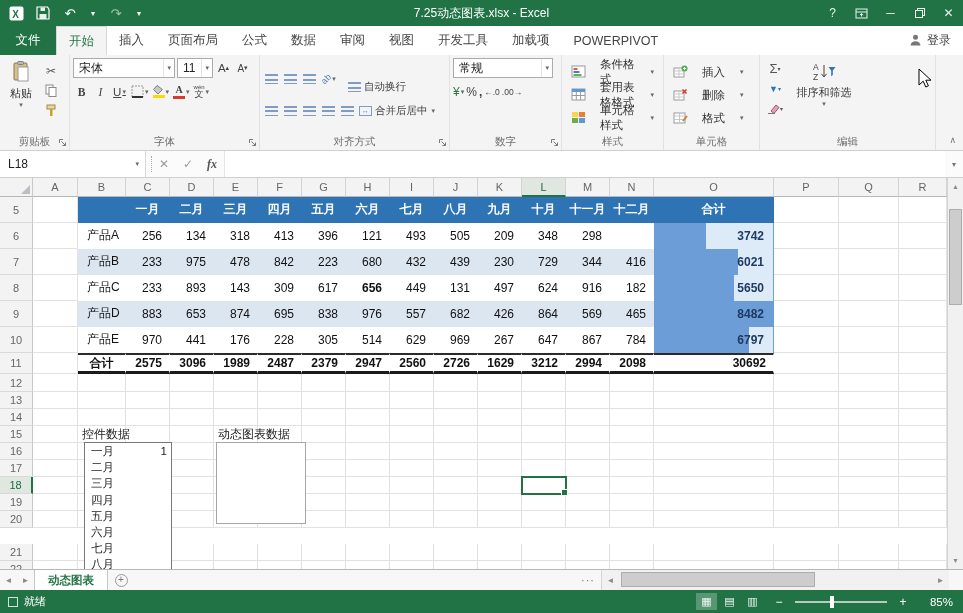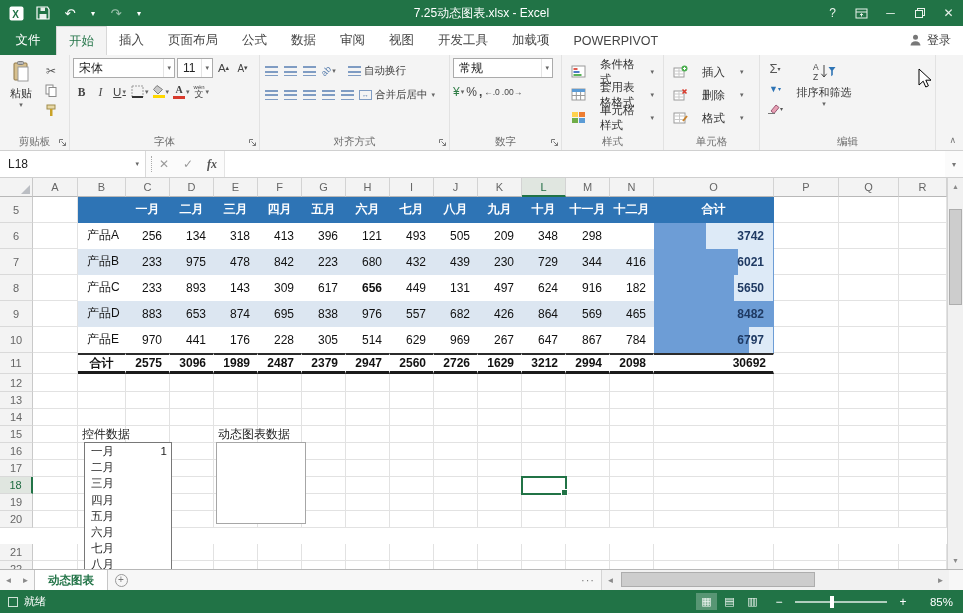--- a/index.html
+++ b/index.html
@@ -295,21 +295,21 @@
           <span class="ric">
               <span class="alico"></span>
             </span>
           <span class="ric">
               <span class="alico"></span>
             </span>
           <span class="ric">
               <span style="display:inline-block;transform:rotate(-45deg);font-size:9px;color:#5a7fae;">ab</span>
               <span class="dd">▾</span>
             </span>
-          <span class="ric" style="margin-left:8px;gap:3px;font-size:10.5px;">
+          <span class="ric" style="margin-left:8px;gap:3px;font-size:10.5px;margin-top:16px;">
               <span class="alico"></span>
               <span>自动换行</span>
             </span>
         </div>
         <div class="irow">
           <span class="ric">
               <span class="alico"></span>
             </span>
           <span class="ric">
               <span class="alico"></span>

